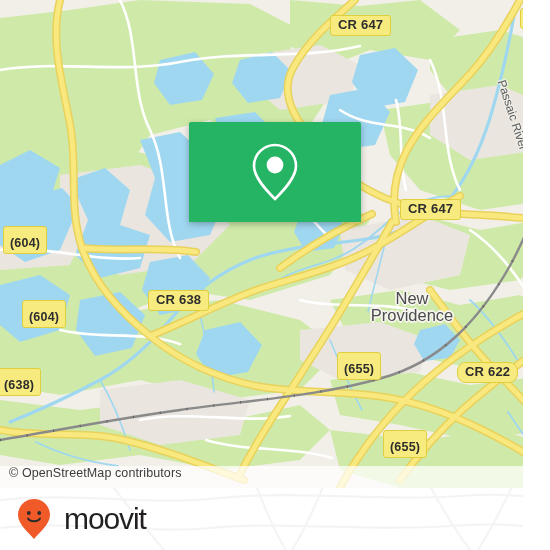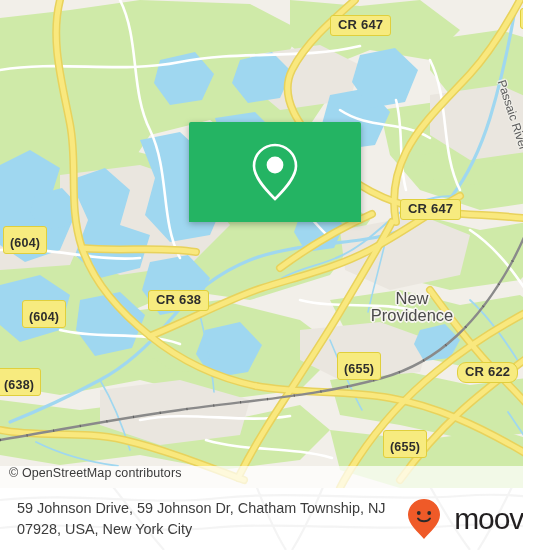--- a/index.html
+++ b/index.html
@@ -301,21 +301,20 @@
         <path d="M0,500 C80,492 150,506 220,498 C300,490 380,502 460,496 C500,493 530,496 550,500"></path>
         <path d="M100,470 C120,496 140,522 164,550"></path>
         <path d="M250,470 C262,500 272,528 286,550"></path>
         <path d="M420,468 C436,498 452,526 470,550"></path>
         <path d="M0,528 C70,520 140,534 210,528 C290,521 370,532 450,526 C500,522 530,526 550,530"></path>
         <path d="M330,470 C318,500 306,528 292,550"></path>
         <path d="M520,470 C506,500 492,528 478,550"></path>
       </g>
     </svg>
     <div class="footer-inner">
-      <div class="footer-text">59 Johnson Drive, 59 Johnson Dr, Chatham Township, NJ 07928, USA, New York City</div>
       <div class="brand">
         <svg width="34" height="42" viewBox="0 0 34 42">
           <path d="M17 1 C8.2 1 1 8.2 1 17 C1 26 11 34 17 41 C23 34 33 26 33 17 C33 8.2 25.8 1 17 1 Z" fill="#ef5a28"></path>
           <circle cx="11.8" cy="15" r="1.9" fill="#2a2a2a"></circle>
           <circle cx="22.2" cy="15" r="1.9" fill="#2a2a2a"></circle>
           <path d="M11 20.5 C13.4 24.2 20.6 24.2 23 20.5" fill="none" stroke="#2a2a2a" stroke-width="1.9" stroke-linecap="round"></path>
         </svg>
         <span class="brand-word">moovit</span>
       </div>
     </div>

